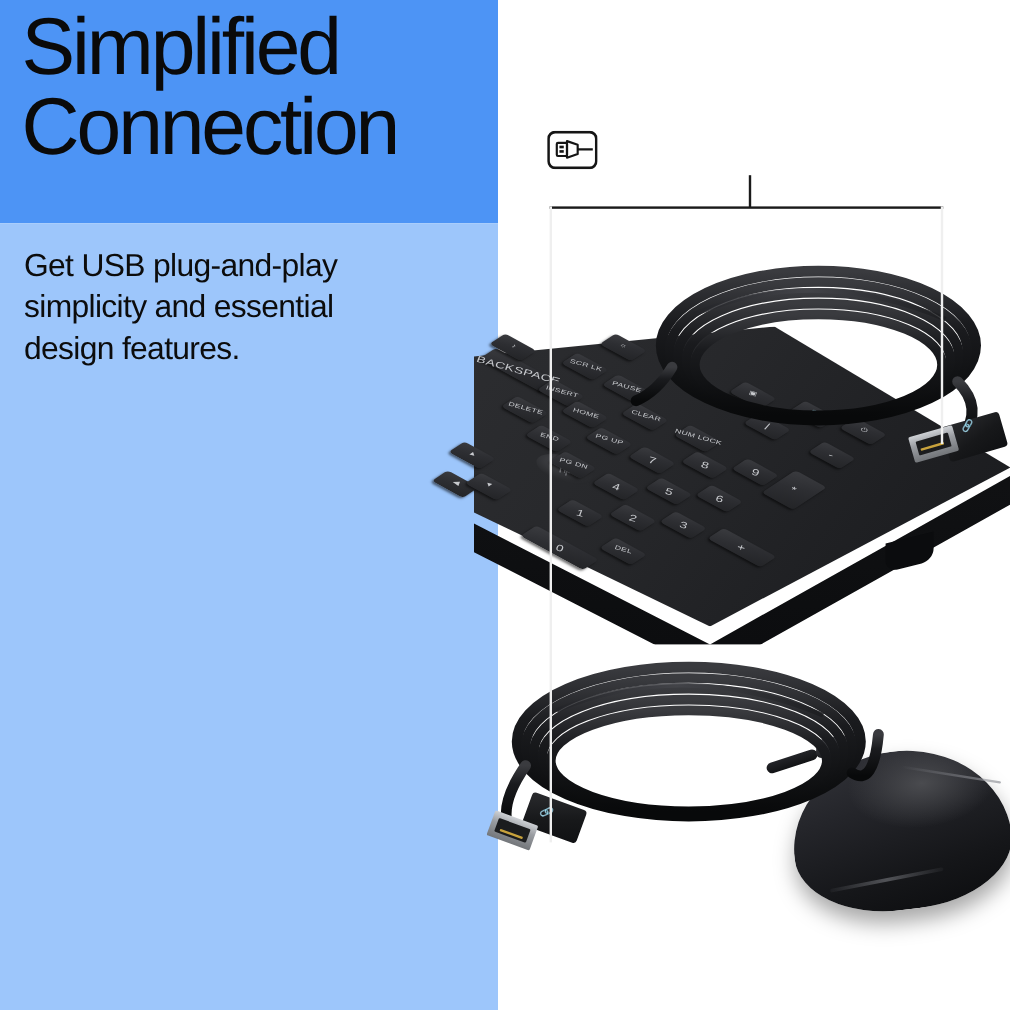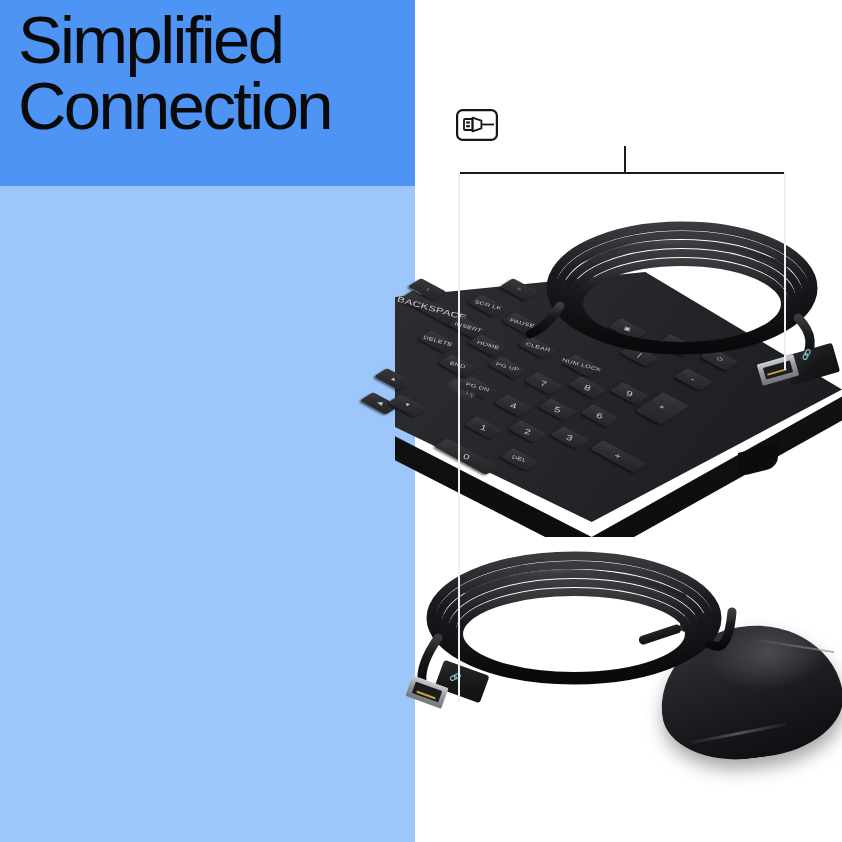--- a/index.html
+++ b/index.html
@@ -157,20 +157,23 @@
 </head>
 <body>
 
 <div id="stage">
 
   <div class="panel-dark"></div>
   <div class="panel-light"></div>
 
   <div class="headline">Simplified
 Connection</div>
+  <div class="subcopy">Get USB plug-and-play
+simplicity and essential
+design features.</div>
 
   <div class="callout-icon">
     <svg width="42" height="32" viewBox="0 0 42 32">
       <rect x="1.1" y="1.1" width="39.8" height="29.8" rx="5.5" ry="5.5" fill="none" stroke="#151515" stroke-width="2.2"></rect>
 
       <rect x="8" y="10" width="8.5" height="11" rx="1" fill="none" stroke="#151515" stroke-width="1.8"></rect>
       <rect x="10.2" y="12.4" width="3.6" height="2.2" fill="#151515"></rect>
       <rect x="10.2" y="16.1" width="3.6" height="2.2" fill="#151515"></rect>
 
       <path d="M16.5 8.6 L25.4 11.6 L25.4 19.4 L16.5 22.4 Z" fill="none" stroke="#151515" stroke-width="1.8" stroke-linejoin="round"></path>

